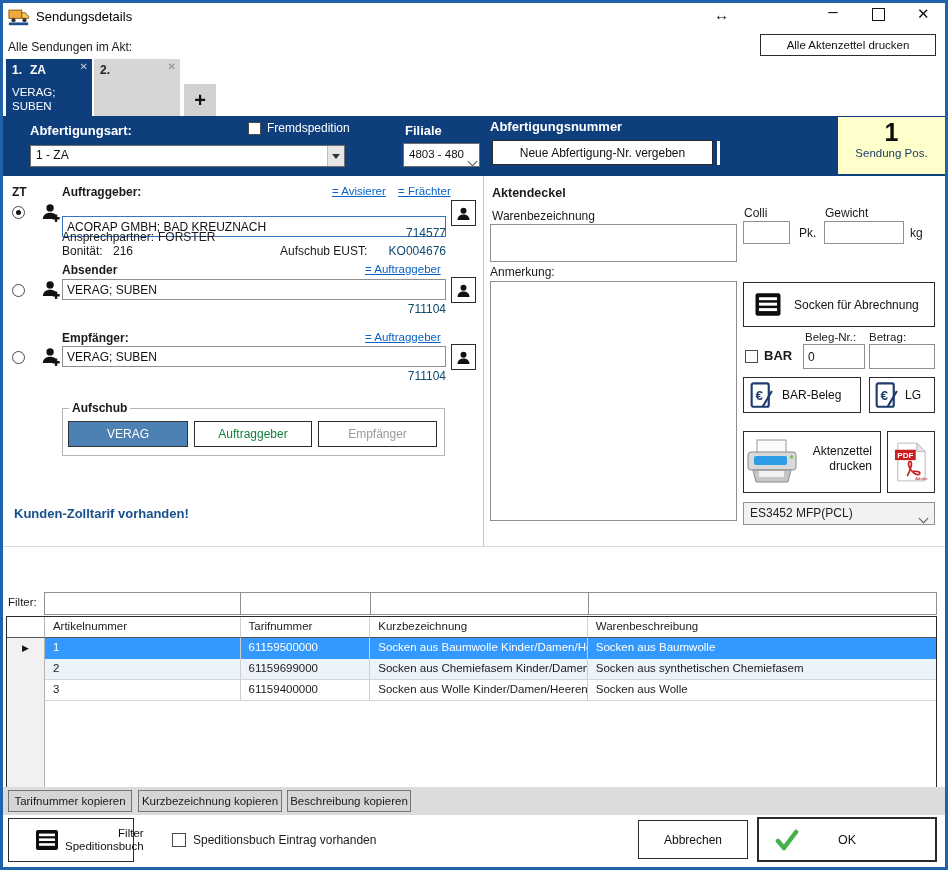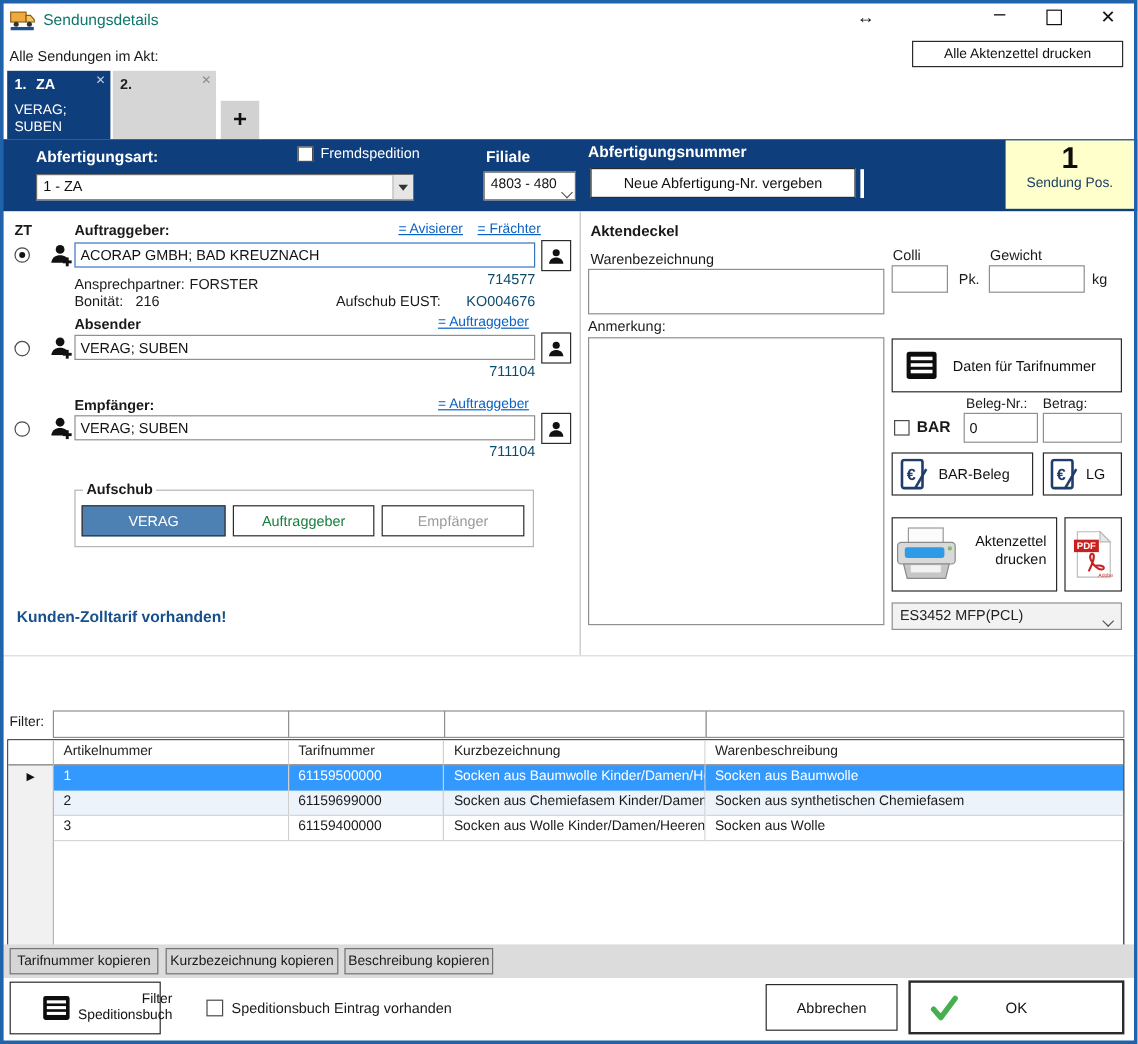--- a/index.html
+++ b/index.html
@@ -48,21 +48,21 @@
 
   <span class="a iconwrap" style="left:8px; top:6px; width:22px; height:20px;">
     <svg width="22" height="19" viewBox="0 0 24 20">
       <rect x="1" y="3" width="14" height="9" fill="#f0a93c" stroke="#8a5a10" stroke-width="1"></rect>
       <path d="M15 6h4l3.5 4v2h-7.5z" fill="#f6c75e" stroke="#8a5a10" stroke-width="1"></path>
       <circle cx="6" cy="14" r="2.3" fill="#333"></circle>
         <circle cx="18" cy="14" r="2.3" fill="#333"></circle>
       <rect x="1" y="16.5" width="21" height="3" fill="#1d4f8a"></rect>
     </svg>
   </span>
-  <span class="a" style="left:36px; top:9px; font-size:13px; color:#0f766e;">Sendungsdetails</span>
+  <span class="a" style="left:36px; top:9px; font-size:13px; color:#000000;">Sendungsdetails</span>
   <span class="a" style="left:714px; top:6px; font-size:15px; font-weight:bold; color:#111; cursor:pointer;">↔</span>
   <span class="a" style="left:820px; top:2px; width:26px; height:24px; text-align:center; font-size:17px; color:#111; cursor:pointer;">–</span>
   <span class="a" style="left:872px; top:8px; width:13px; height:13px; border:1.5px solid #111; cursor:pointer;"></span>
   <span class="a" style="left:917px; top:5px; font-size:15px; color:#111; cursor:pointer;">✕</span>
 
   <button class="btn" style="left:760px; top:34px; width:176px; height:22px; font-size:11.5px;">Alle Aktenzettel drucken</button>
 
   <span class="a lb" style="left:8px; top:40px;">Alle Sendungen im Akt:</span>
 
   <div class="a tab1" style="left:6px; top:59px; width:86px; height:57px;">
@@ -112,21 +112,21 @@
     <svg width="22" height="22" viewBox="0 0 24 24">
         <circle cx="11" cy="7.5" r="4" fill="#111"></circle>
         <path d="M3 19.5c.5-4.5 3.8-6.7 8-6.7s7.5 2.2 8 6.7z" fill="#111"></path>
         <rect x="16.2" y="14.8" width="2.6" height="8" fill="#111"></rect>
         <rect x="13.5" y="17.5" width="8" height="2.6" fill="#111"></rect>
       </svg>
   </span>
   <span class="a lb b" style="left:62px; top:185px;">Auftraggeber:</span>
   <a class="lnk" style="left:332px; top:185px;">= Avisierer</a>
   <a class="lnk" style="left:398px; top:185px;">= Frächter</a>
-  <input class="inp" style="left: 62px; top: 202px; width: 384px; height: 21px; border: 1px solid rgb(53, 117, 194);" value="ACORAP GMBH; BAD KREUZNACH">
+  <input class="inp" style="left: 62px; top: 216px; width: 384px; height: 21px; border: 1px solid rgb(53, 117, 194);" value="ACORAP GMBH; BAD KREUZNACH">
   <button class="btn" style="left:451px; top:200px; width:25px; height:26px; padding:0;">
     <span class="iconwrap">
         <svg width="17" height="17" viewBox="0 0 24 24">
           <circle cx="12" cy="8" r="4.2" fill="#111"></circle>
           <path d="M3.5 21c.5-5 4-7.5 8.5-7.5s8 2.5 8.5 7.5z" fill="#111"></path>
         </svg>
       </span>
   </button>
   <span class="num" style="left:380px; top:226px; width:66px;">714577</span>
   <span class="a lb" style="left:62px; top:230px;">Ansprechpartner:</span>
@@ -208,21 +208,21 @@
 
   <button class="btn" style="left:743px; top:282px; width:192px; height:45px; justify-content:flex-start; padding-left:10px; border-width:1.5px;">
     <span class="iconwrap" style="margin-right:12px;">
       <svg width="28" height="25" viewBox="0 0 24 22">
           <rect x="1" y="1" width="22" height="20" rx="2" fill="#0d0d0d"></rect>
           <rect x="4" y="4.6" width="16" height="2.6" fill="#fff"></rect>
           <rect x="4" y="9.4" width="16" height="2.6" fill="#fff"></rect>
           <rect x="4" y="14.2" width="16" height="2.6" fill="#fff"></rect>
         </svg>
     </span>
-    <span>Daten für Tarifnummer</span>
+    <span>Socken für Abrechnung</span>
   </button>
 
   <span class="a lb sm" style="left:805px; top:331px;">Beleg-Nr.:</span>
   <span class="a lb sm" style="left:869px; top:331px;">Betrag:</span>
   <span class="chk" style="left:745px; top:350px;"></span>
   <span class="a lb b" style="left:764px; top:348px; font-size:13px;">BAR</span>
   <input class="inp" style="left: 803px; top: 344px; width: 62px; height: 25px;" value="0">
   <input class="inp" style="left: 869px; top: 344px; width: 66px; height: 25px;">
 
   <button class="btn" style="left:743px; top:377px; width:118px; height:36px; justify-content:flex-start; padding-left:6px; border-width:1.5px;">

